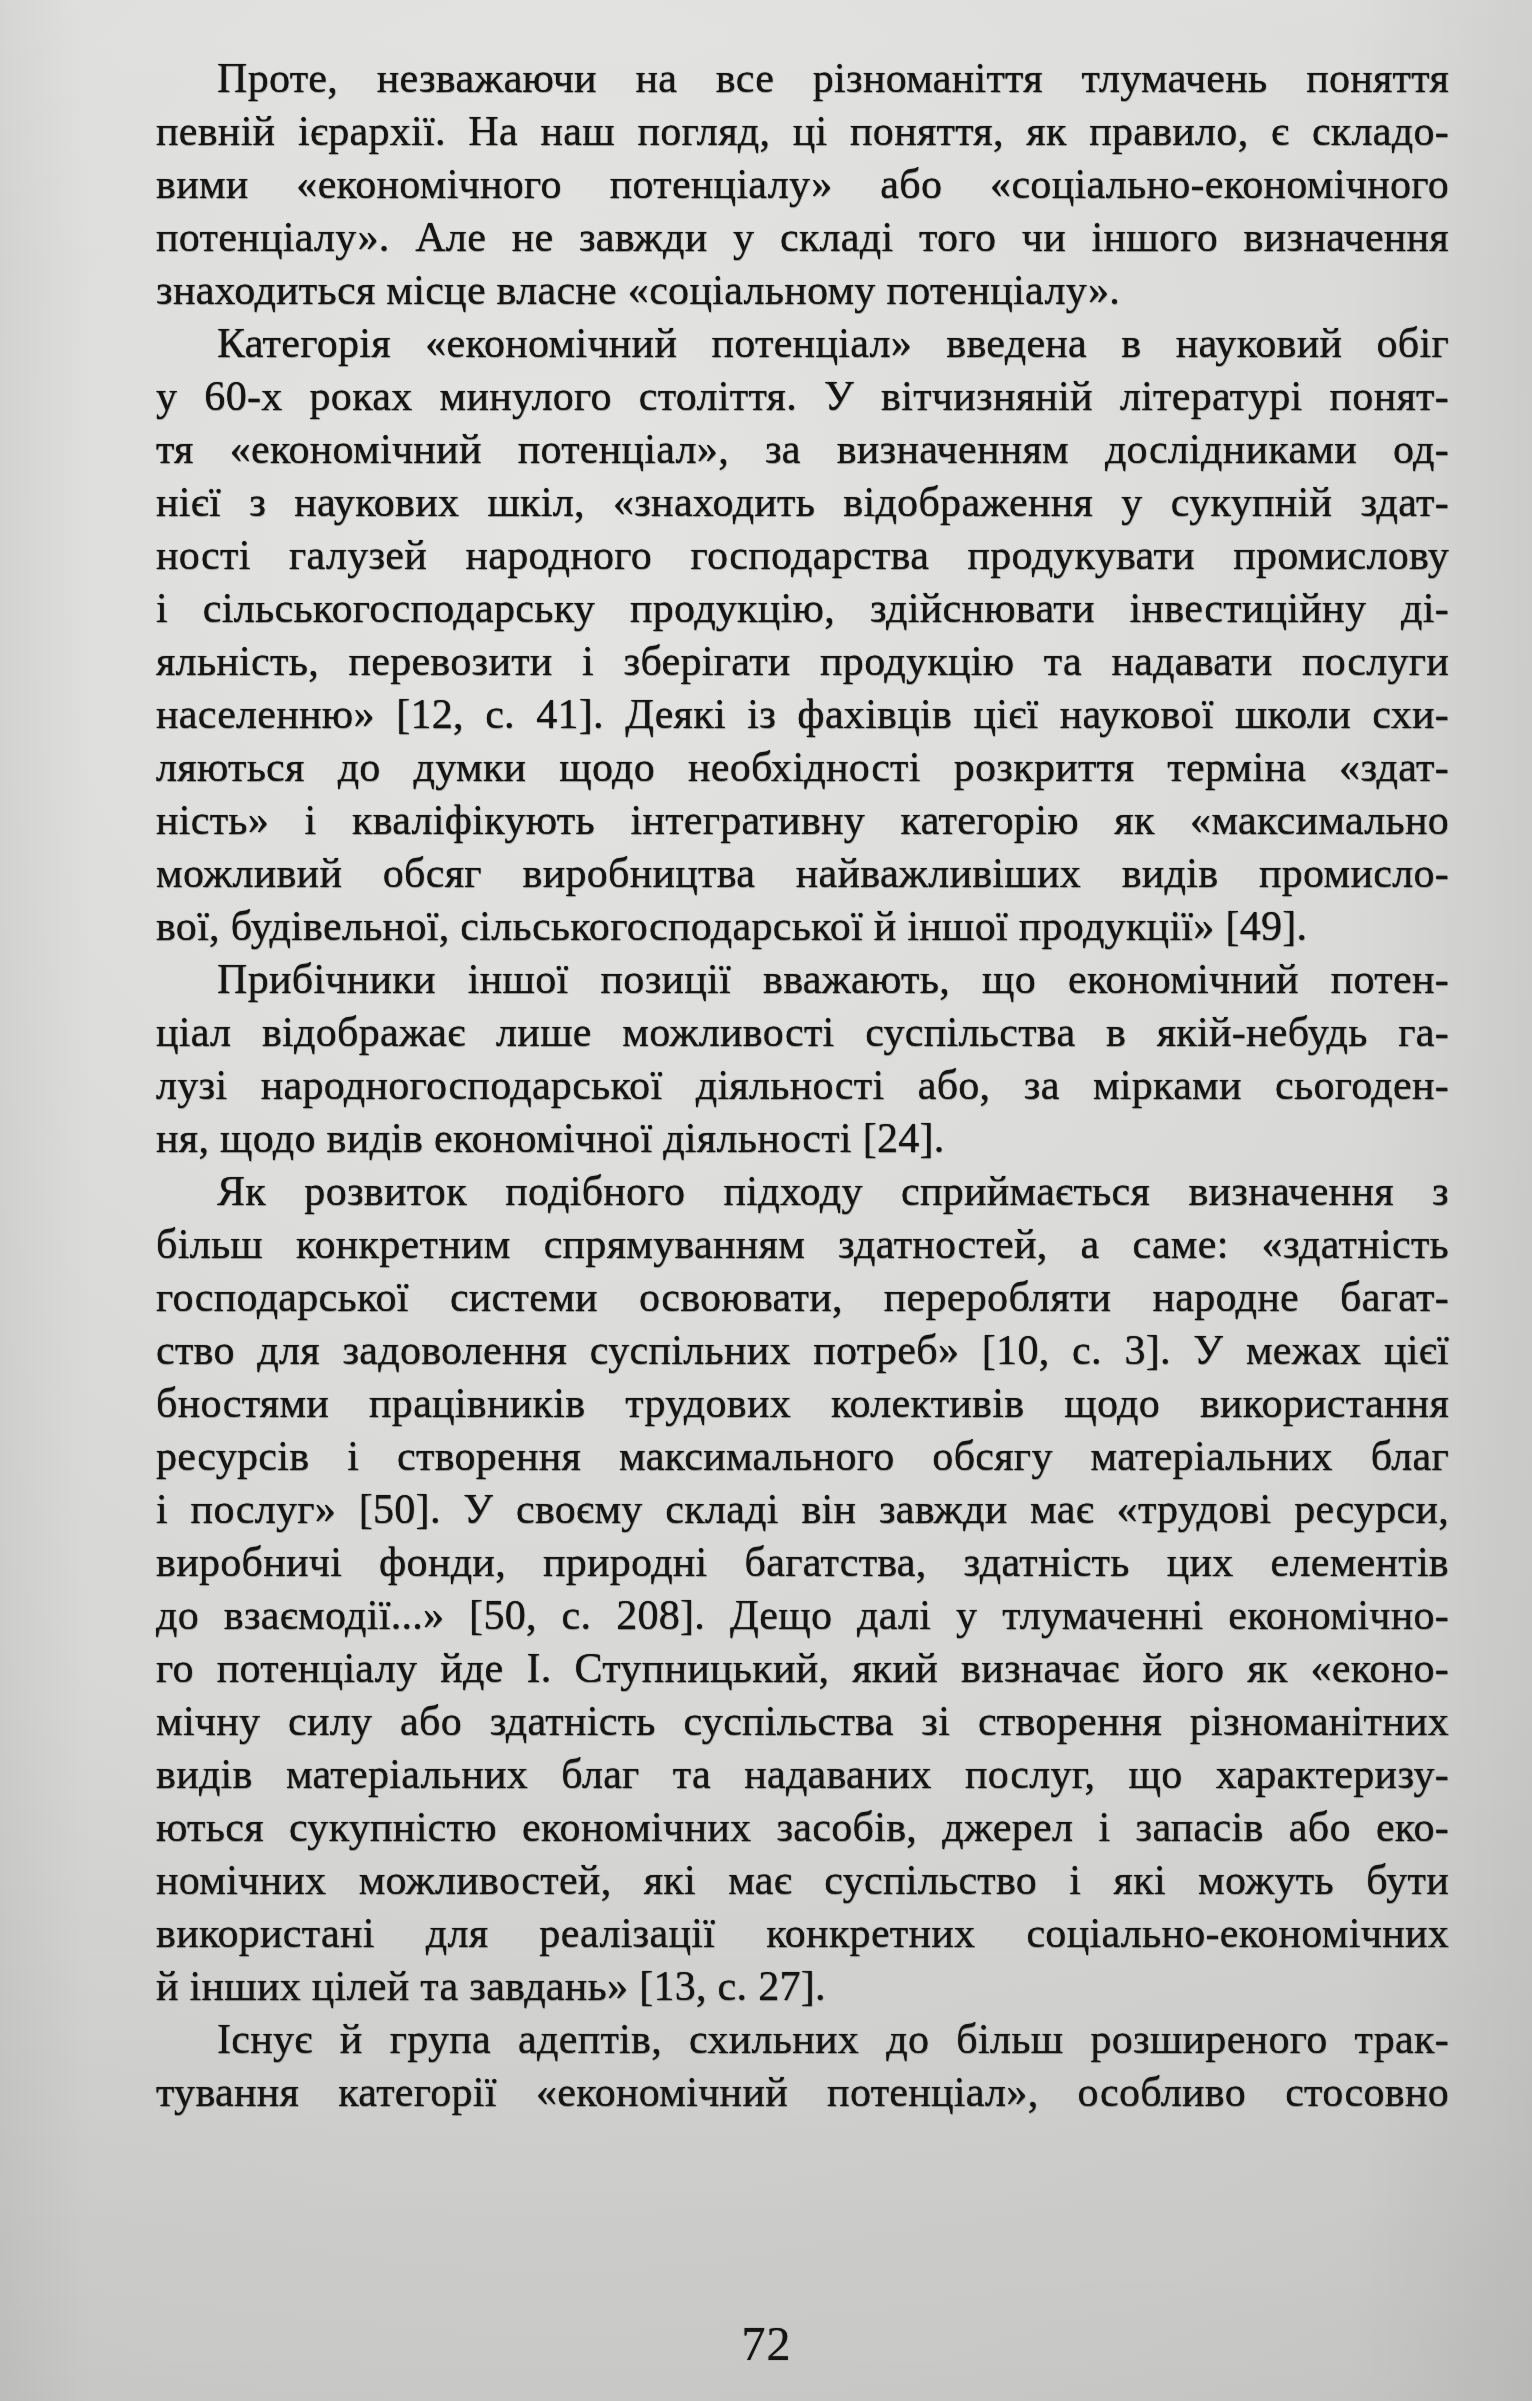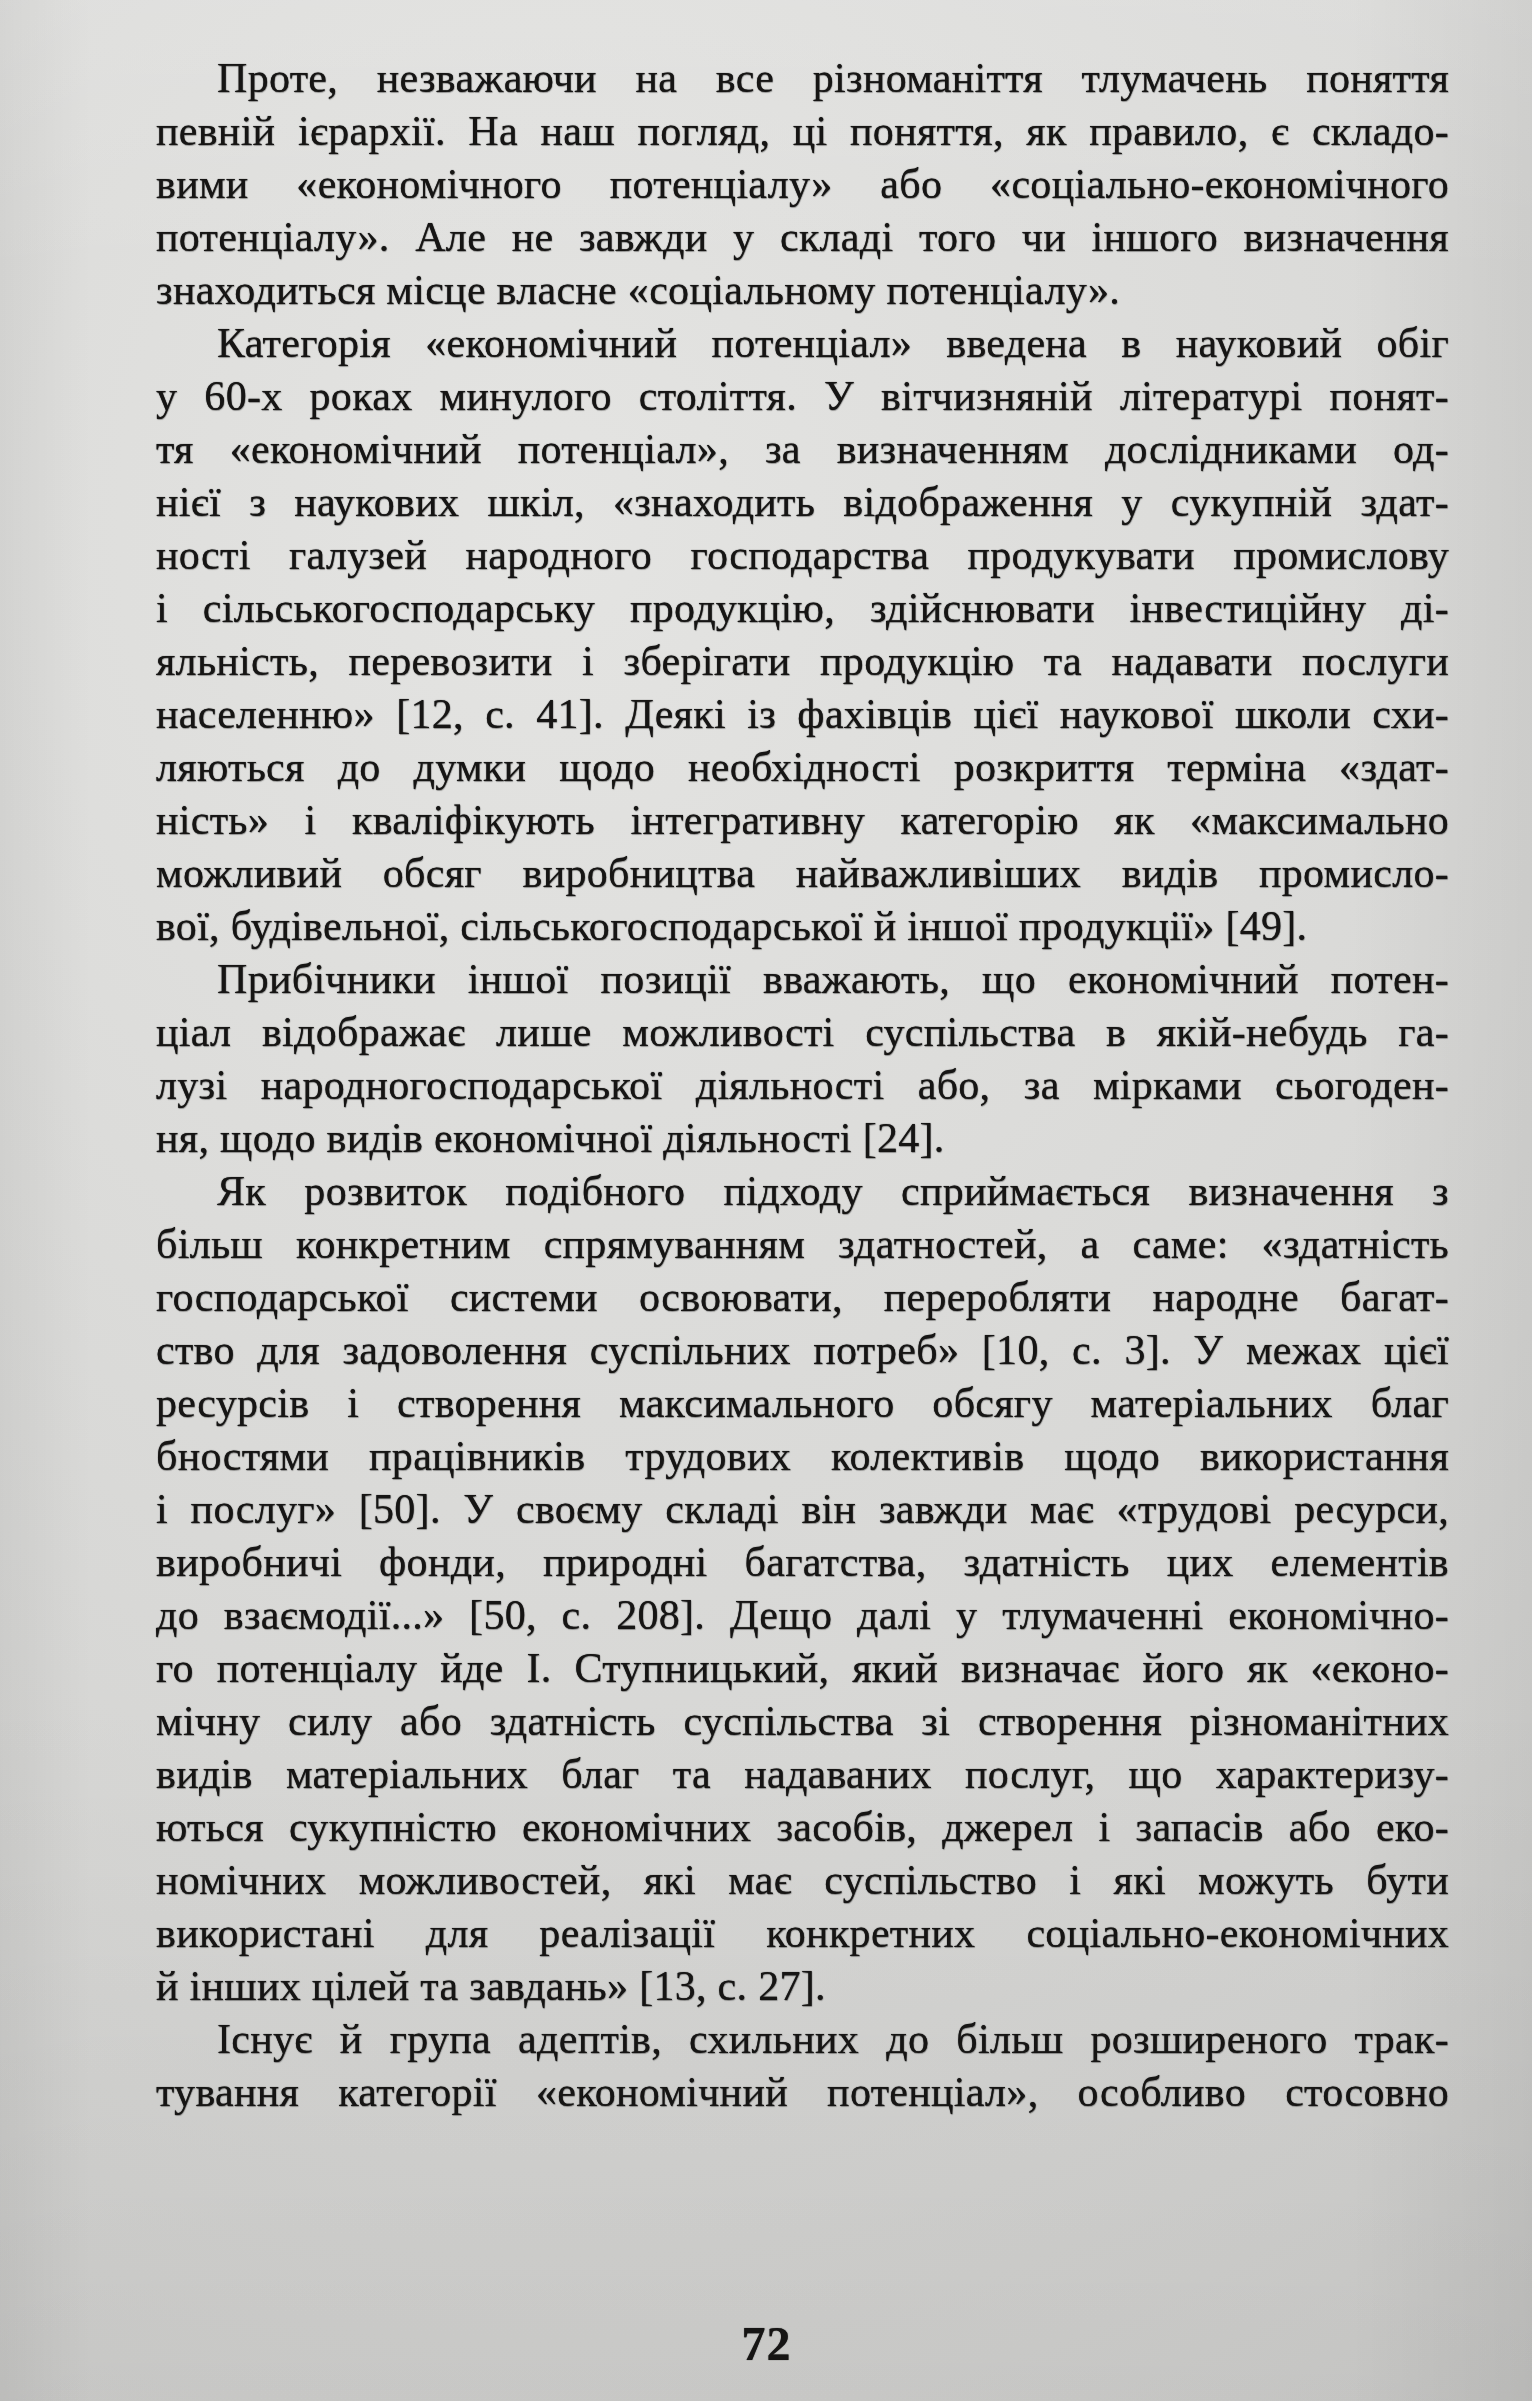--- a/index.html
+++ b/index.html
@@ -68,21 +68,20 @@
     top: 2320px;
     left: 0;
     width: 1533px;
     text-align: center;
     font-size: 48px;
     line-height: 48px;
     letter-spacing: 0.9px;
     color: #161514;
     text-shadow: 0 0 1px rgba(15,15,15,0.85);
     filter: blur(0.3px);
-    font-weight: bold;
   }
 </style>
 </head>
 <body>
 
 <div class="page">
   <div class="text-block">
       <div class="line first">Проте, незважаючи на все різноманіття тлумачень поняття</div>
       <div class="line">певній ієрархії. На наш погляд, ці поняття, як правило, є складо-</div>
       <div class="line">вими «економічного потенціалу» або «соціально-економічного</div>
@@ -101,22 +100,22 @@
       <div class="line">можливий обсяг виробництва найважливіших видів промисло-</div>
       <div class="line endpara">вої, будівельної, сільськогосподарської й іншої продукції» [49].</div>
       <div class="line first">Прибічники іншої позиції вважають, що економічний потен-</div>
       <div class="line">ціал відображає лише можливості суспільства в якій-небудь га-</div>
       <div class="line">лузі народногосподарської діяльності або, за мірками сьогоден-</div>
       <div class="line endpara">ня, щодо видів економічної діяльності [24].</div>
       <div class="line first">Як розвиток подібного підходу сприймається визначення з</div>
       <div class="line">більш конкретним спрямуванням здатностей, а саме: «здатність</div>
       <div class="line">господарської системи освоювати, переробляти народне багат-</div>
       <div class="line">ство для задоволення суспільних потреб» [10, с. 3]. У межах цієї</div>
+      <div class="line">бностями працівників трудових колективів щодо використання</div>
       <div class="line">ресурсів і створення максимального обсягу матеріальних благ</div>
-      <div class="line">бностями працівників трудових колективів щодо використання</div>
       <div class="line">і послуг» [50]. У своєму складі він завжди має «трудові ресурси,</div>
       <div class="line">виробничі фонди, природні багатства, здатність цих елементів</div>
       <div class="line">до взаємодії...» [50, с. 208]. Дещо далі у тлумаченні економічно-</div>
       <div class="line">го потенціалу йде І. Ступницький, який визначає його як «еконо-</div>
       <div class="line">мічну силу або здатність суспільства зі створення різноманітних</div>
       <div class="line">видів матеріальних благ та надаваних послуг, що характеризу-</div>
       <div class="line">ються сукупністю економічних засобів, джерел і запасів або еко-</div>
       <div class="line">номічних можливостей, які має суспільство і які можуть бути</div>
       <div class="line">використані для реалізації конкретних соціально-економічних</div>
       <div class="line endpara">й інших цілей та завдань» [13, с. 27].</div>

